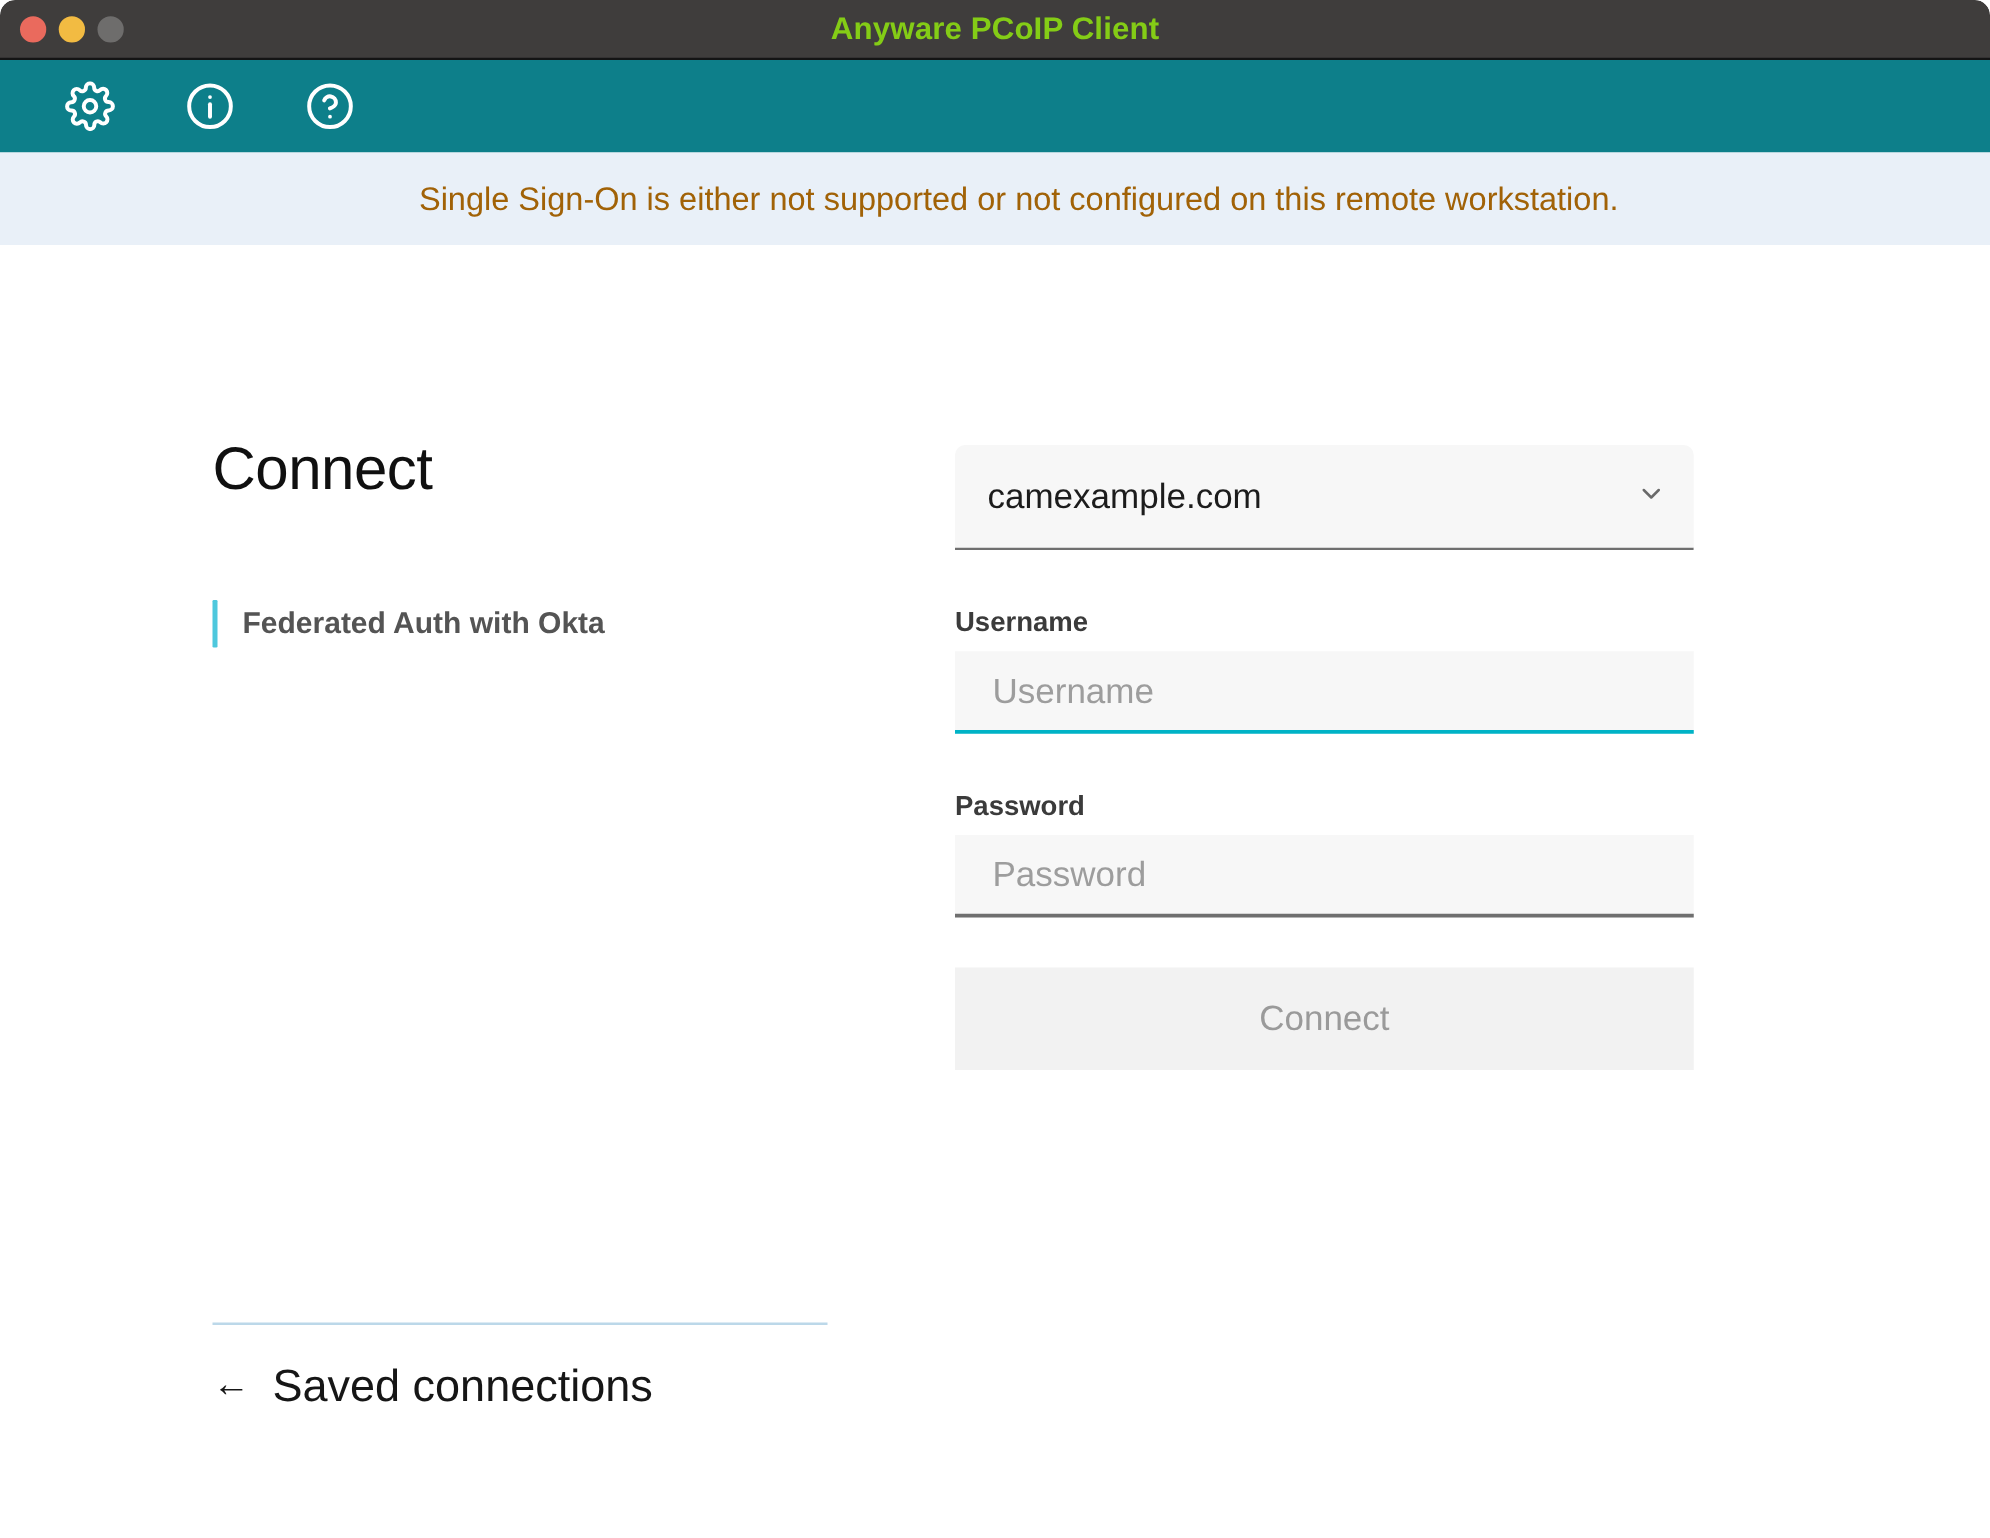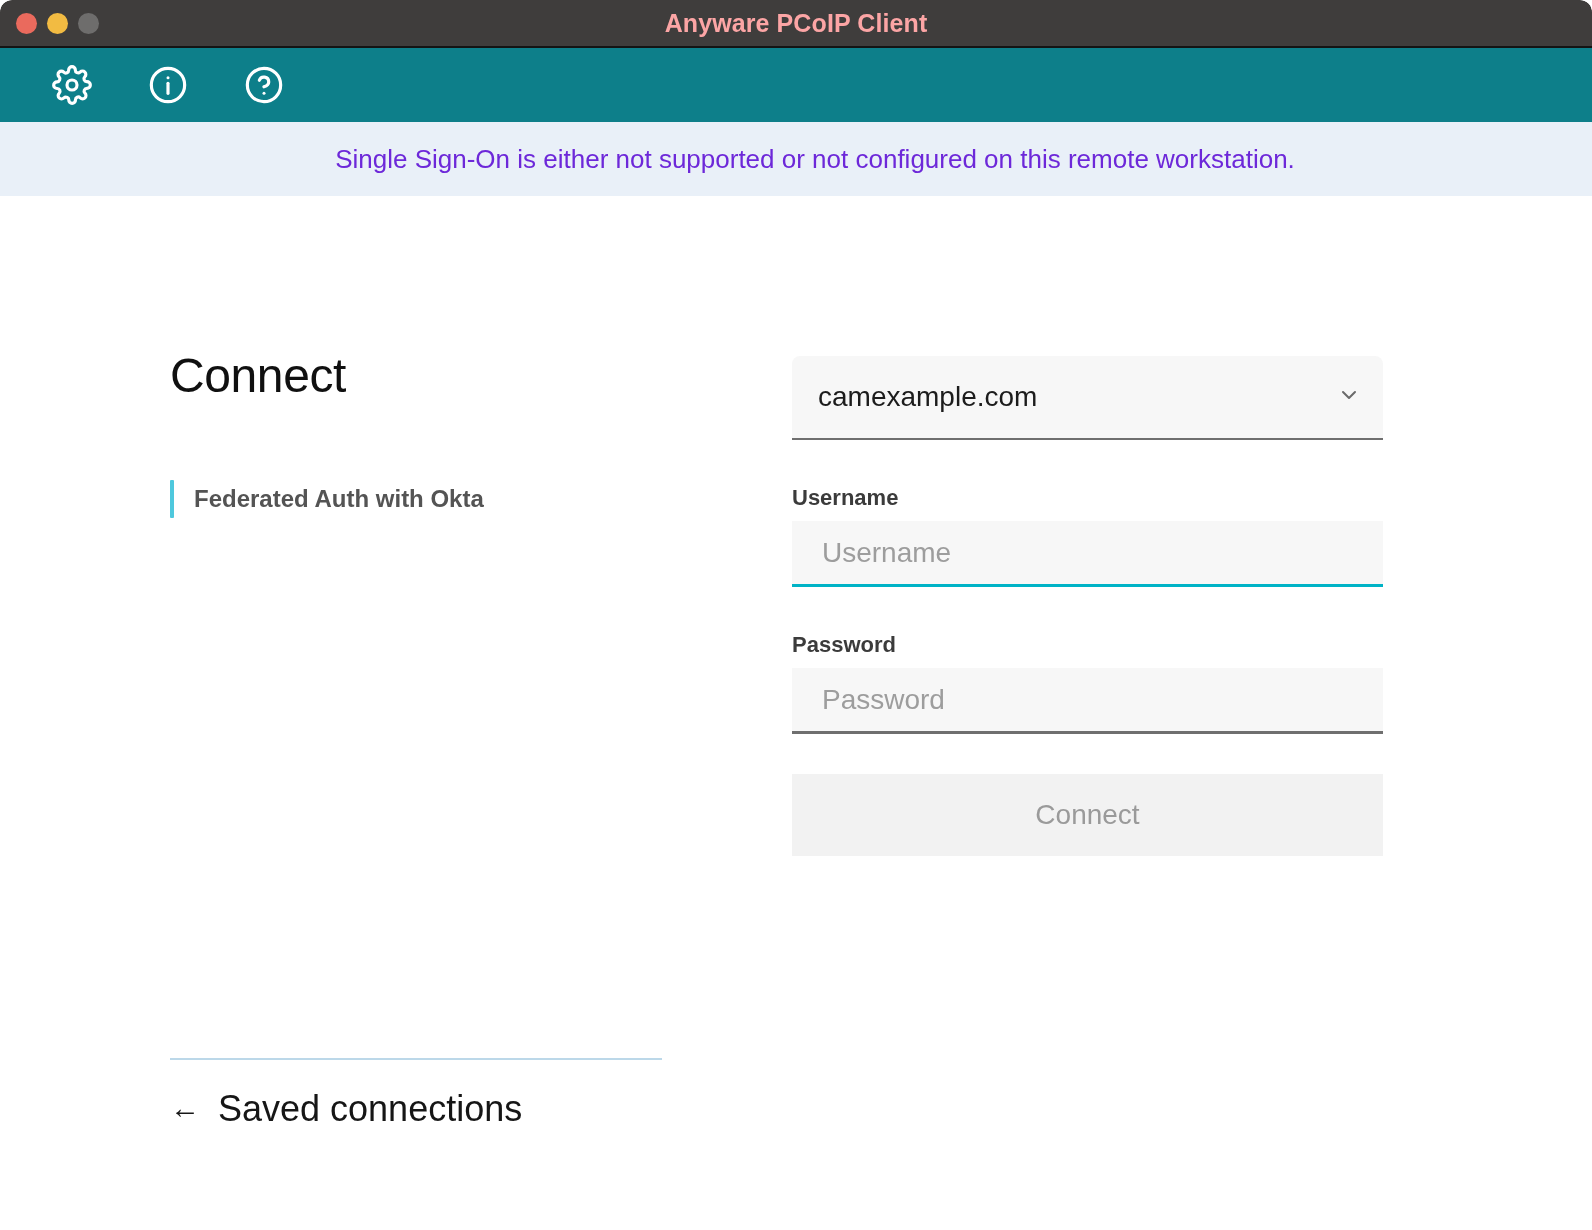--- a/index.html
+++ b/index.html
@@ -38,21 +38,21 @@
     align-items: center;
     gap: 10px;
   }
   .light { width: 21px; height: 21px; border-radius: 50%; }
   .light.close { background: #ea6a5d; }
   .light.min { background: #f2bb42; }
   .light.max { background: #6e6d6c; }
   .title-text {
     width: 100%;
     text-align: center;
-    color: #fca5a5;
+    color: #84cc16;
     font-size: 25px;
     font-weight: bold;
     letter-spacing: 0.1px;
   }
 
   
   .toolbar {
     height: 74px;
     background: #0d7f8a;
     display: flex;
@@ -74,21 +74,21 @@
   
   .banner {
     height: 74px;
     background: #e9f0f8;
     display: flex;
     align-items: center;
     justify-content: center;
   }
   .banner-text {
     font-size: 26px;
-    color: #6d28d9;
+    color: #a16207;
     font-weight: 400;
     margin-left: 38px;
   }
 
   
   .content {
     position: relative;
     height: 737px;
     background: #ffffff;
   }
@@ -154,21 +154,21 @@
     margin-top: -3px;
   }
   .saved-label {
     font-size: 36px;
     color: #161616;
   }
 
   
   .form-col {
     position: absolute;
-    left: 792px;
+    left: 764px;
     top: 0;
     width: 591px;
   }
 
   .select-box {
     margin-top: 160px;
     height: 84px;
     background: #f7f7f7;
     border-top-left-radius: 8px;
     border-top-right-radius: 8px;

